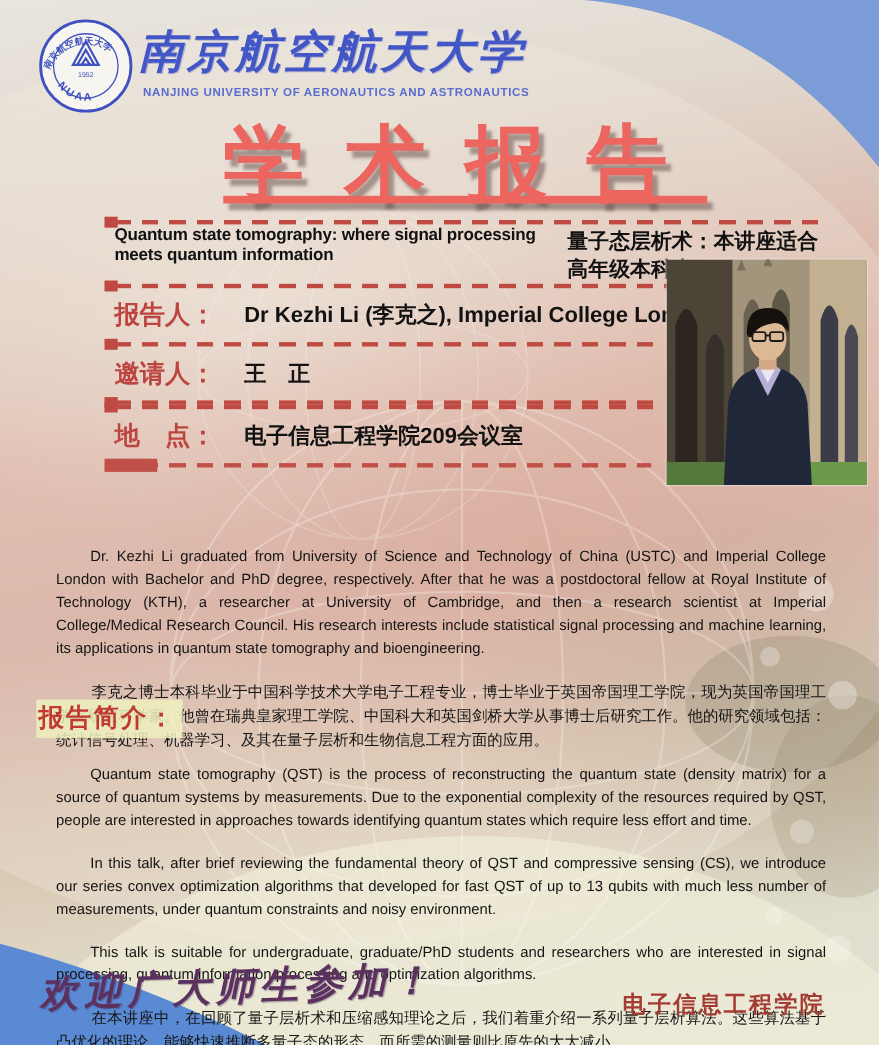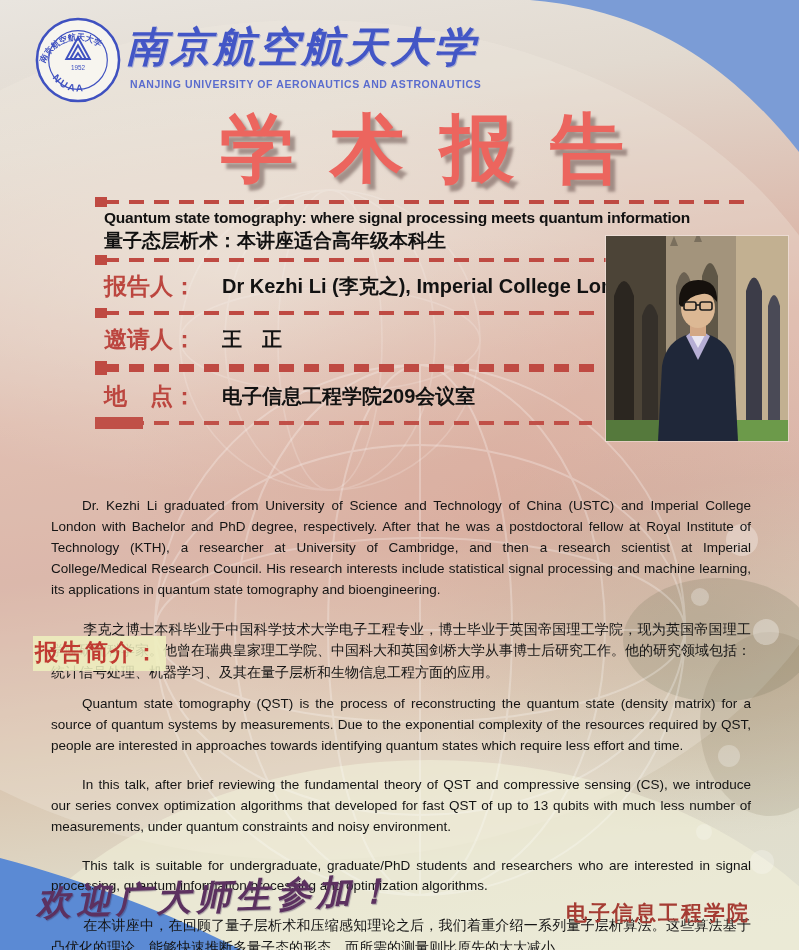--- a/index.html
+++ b/index.html
@@ -20,40 +20,41 @@
   .logo { left:34px; top:16px; width:88px; height:88px; }
   .uni-cn {
     left:126px; top:20px; font-family:"Liberation Serif", serif;
     font-size:41px; font-weight:bold; font-style:italic; color:#4356c6;
     letter-spacing:3px; text-shadow:1px 1px 0 rgba(67,86,198,0.35);
   }
   .uni-en { left:130px; top:78px; font-size:10.5px; font-weight:bold; color:#5a6cce; letter-spacing:0.6px; }
 
   
   .main-title {
-    left:132px; top:100px; width:580px; text-align:center;
+    left:115px; top:100px; width:580px; text-align:center;
     font-size:74px; font-weight:900; color:#ec655e; letter-spacing:36px;
     text-indent:36px; white-space:nowrap;
     text-shadow:5px 6px 3px rgba(105,82,78,0.55);
+    text-decoration:underline;
   }
 
   
   .info-panel { left:96px; top:200px; width:660px; }
   .sep { position:relative; height:4px; margin-left:8px;
     background:repeating-linear-gradient(90deg,#bf4a42 0 15px,transparent 15px 25px); }
   .sep::before { content:""; position:absolute; left:-9px; top:-3px; width:12px; height:10px; background:#bf4a42; }
   .sep.w1 { width:648px; }
   .sep.w2 { width:497px; }
   .sep.w3 { width:488px; opacity:0.95; }
   .sep.w3::before { width:48px; height:12px; top:-4px; }
   .info-row { display:flex; align-items:center; padding-left:8px; }
   .info-label { flex:0 0 118px; font-size:23px; font-weight:bold; color:#bc463f; white-space:nowrap; }
   .info-value { font-size:20px; color:#121212; font-weight:bold; }
   .row-title { height:54px; } .row-std { height:49px; }
-  .title-lines { display:flex; flex-direction:column; }
+  .title-lines { display:flex; flex-direction:row; }
   .title-en { font-size:15.5px; color:#111; font-weight:bold; letter-spacing:-0.2px; }
   .title-cn { font-size:19px; color:#111; font-weight:bold; margin-top:1px; }
 
   
   .photo { left:606px; top:236px; width:182px; height:205px; box-shadow:0 0 0 1px rgba(255,255,255,0.35); }
 
   
   .section { width:736px; color:#141414; }
   .bio-section { left:33px; top:478px; }
   .abs-section { left:33px; top:636px; }

